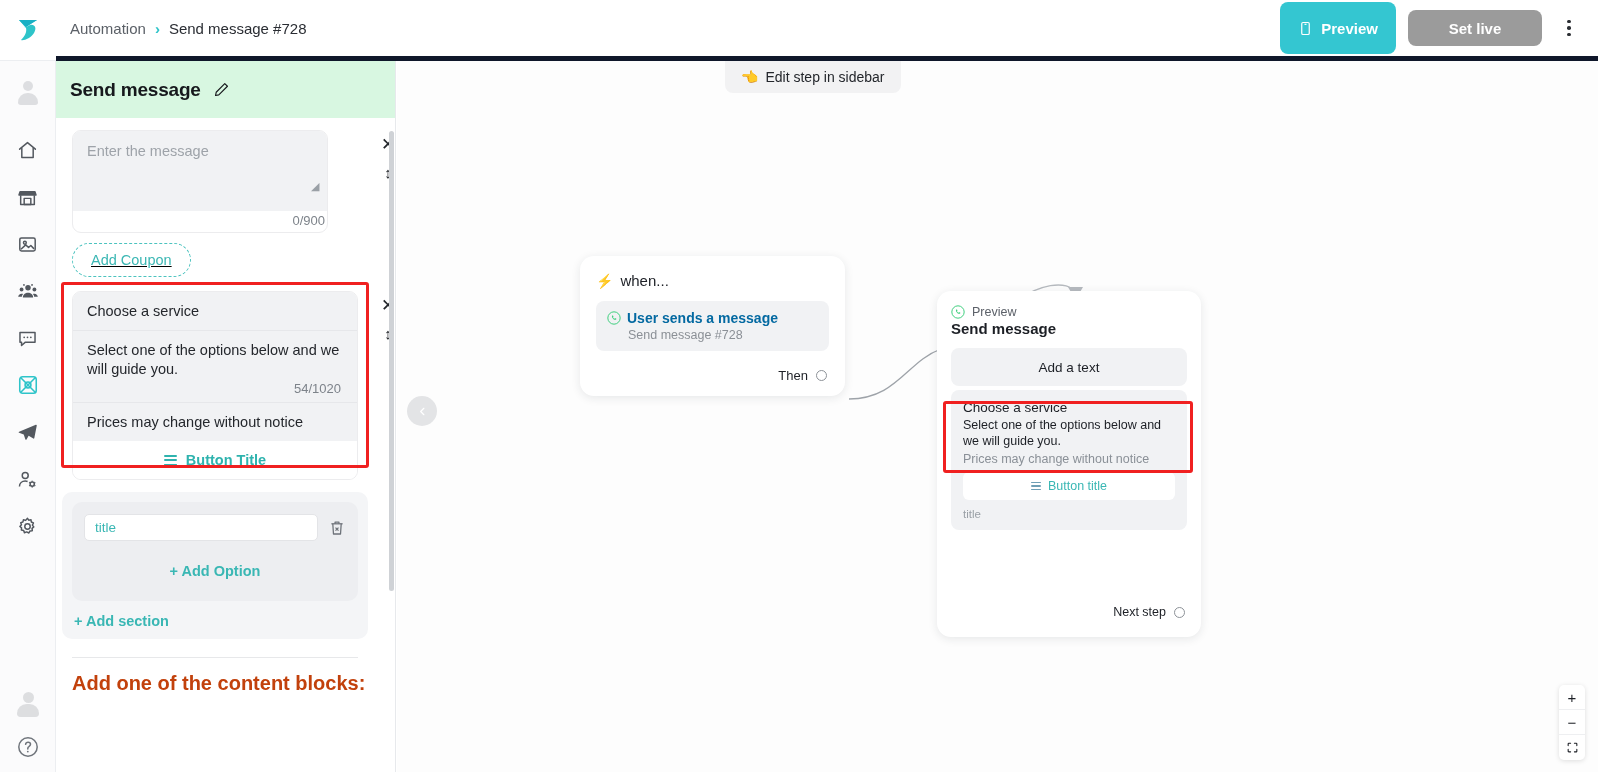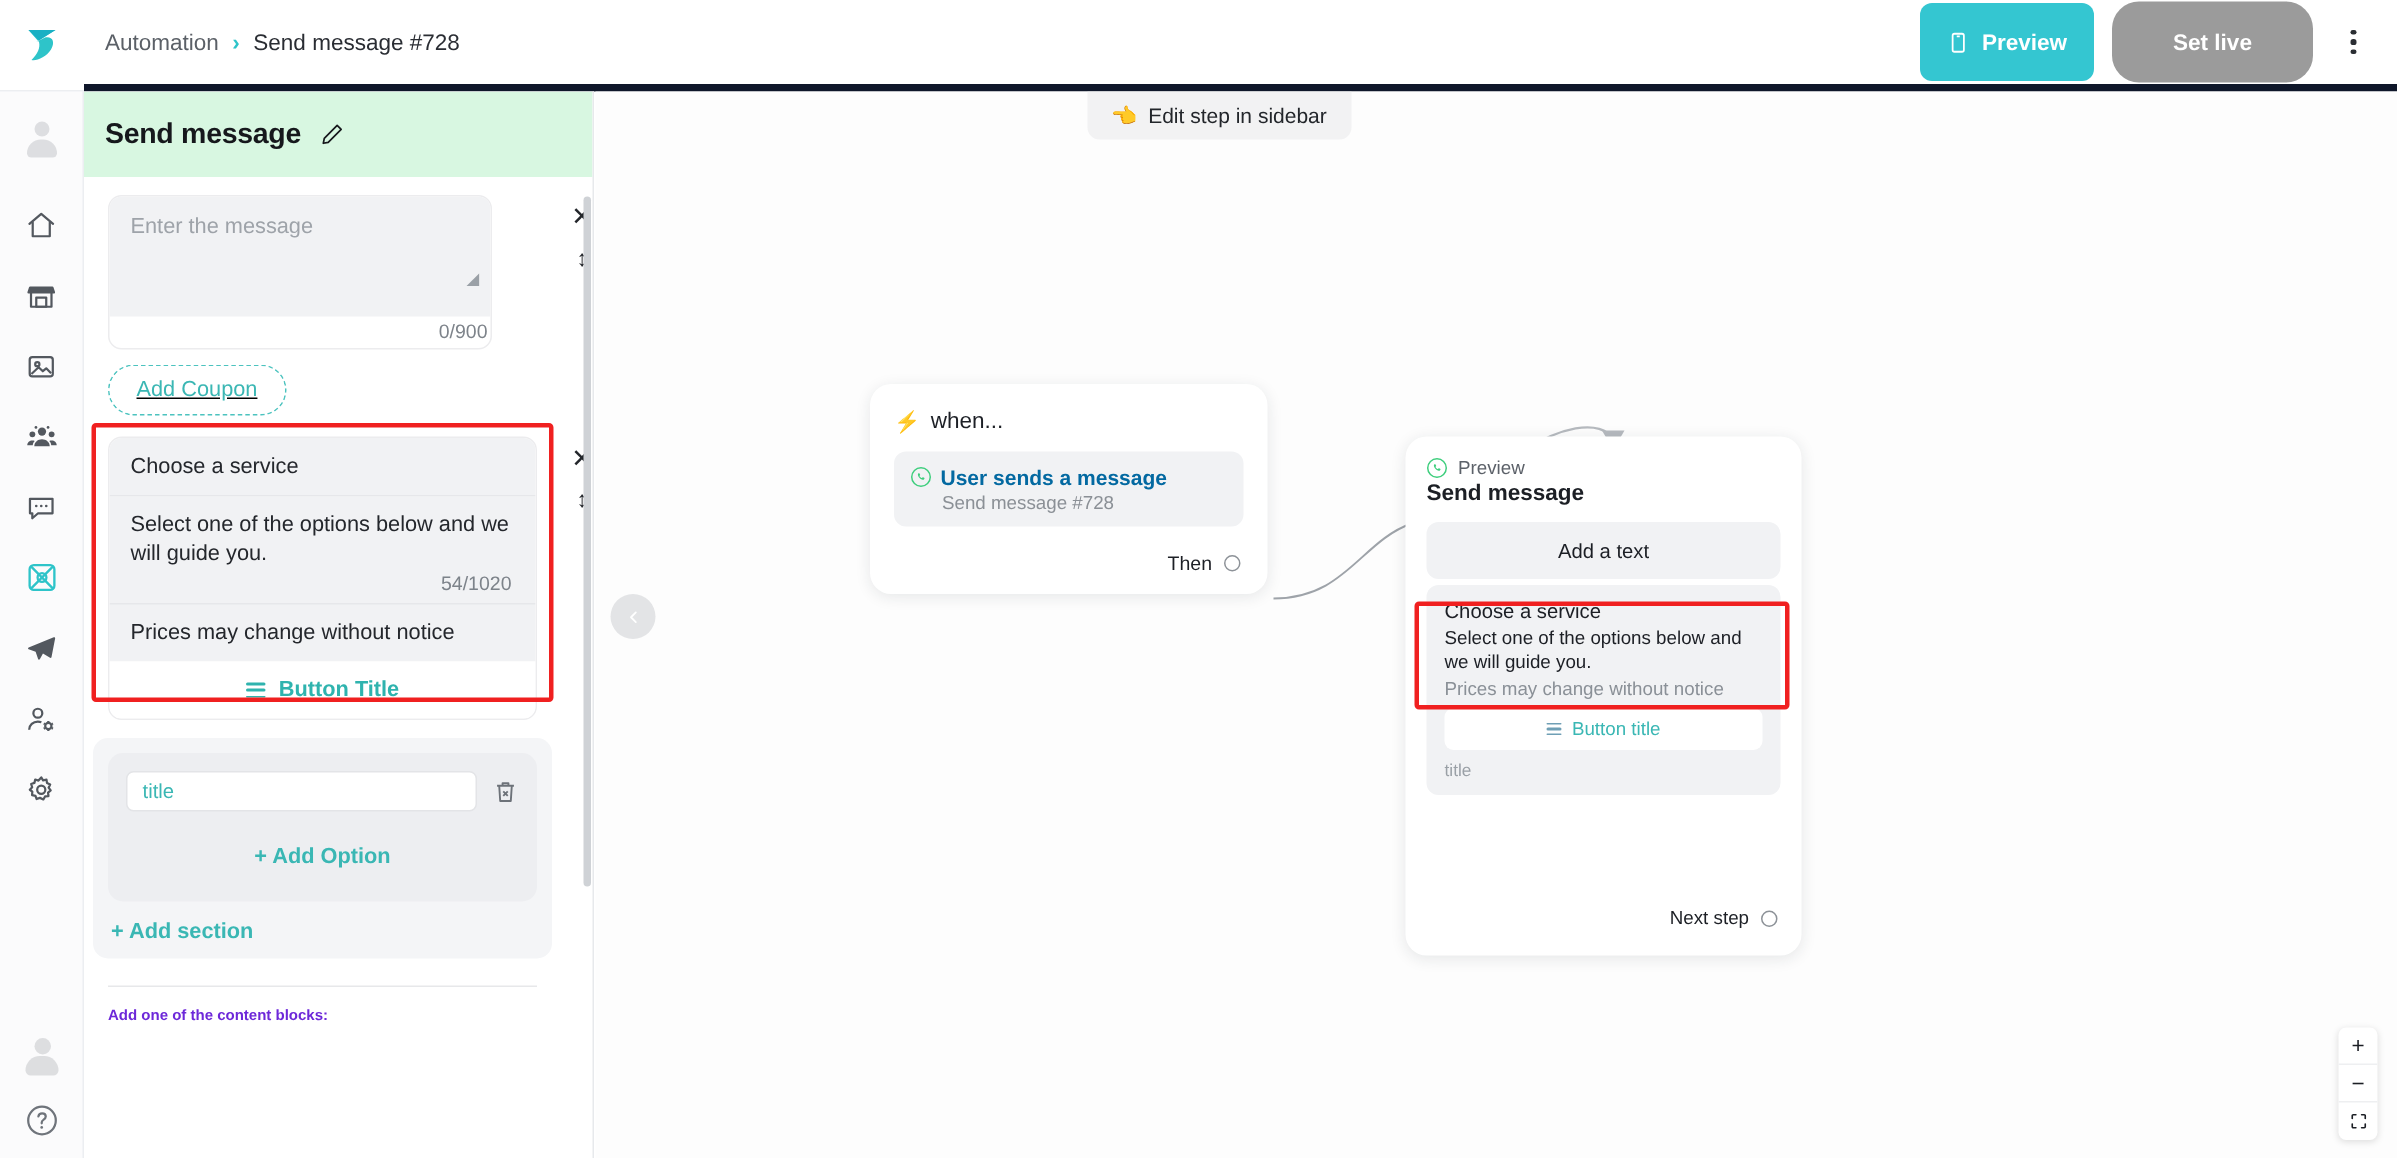--- a/index.html
+++ b/index.html
@@ -62,21 +62,21 @@
   .crumb .c1 { color: #5b6067; }
   .crumb .sep { color: #2ec4c9; font-size: 15px; font-weight: 700; }
   .crumb .c2 { color: #2a2d33; }
   .topbar-right { margin-left: auto; display: flex; align-items: center; gap: 12px; }
   .btn-preview {
     height: 52px; min-width: 106px; border-radius: 8px; background: #34c6d1; color: #fff;
     display: flex; align-items: center; justify-content: center; gap: 8px;
     font-size: 15px; font-weight: 700; cursor: pointer; padding: 0 18px;
   }
   .btn-setlive {
-    height: 54px; min-width: 134px; border-radius: 18px; background: #9b9b9b; color: #fff;
+    height: 36px; min-width: 134px; border-radius: 8px; background: #9b9b9b; color: #fff;
     display: flex; align-items: center; justify-content: center;
     font-size: 15px; font-weight: 700; cursor: pointer; padding: 0 18px;
   }
   .btn-kebab {
     width: 30px; height: 38px; display:flex; align-items:center; justify-content:center;
     cursor:pointer; color:#333;
   }
   .kebab-dots { display:flex; flex-direction:column; gap:3px; align-items:center;}
   .kebab-dots i { width:3.5px; height:3.5px; border-radius:50%; background:#2b2e33; display:block;}
 
@@ -147,21 +147,21 @@
   .opt-row { display: flex; align-items: center; gap: 10px; }
   .opt-input {
     flex: 1; height: 27px; background: #fff; border: 1px solid #e3e4e7; border-radius: 5px;
     font-size: 13.5px; color: #3ab7b4; padding: 0 10px; display:flex; align-items:center;
   }
   .trash { width: 18px; height: 18px; color: #6d7279; cursor: pointer; }
   .add-option { text-align: center; color: #3ab7b4; font-size: 14.5px; font-weight:700; padding: 22px 0 10px 0; cursor: pointer;}
   .add-section { color: #3ab7b4; font-size: 14.5px; font-weight:700; padding: 2px 0 0 2px; cursor:pointer;}
   .section-shell { background:#f4f5f7; border-radius:10px; padding:10px; width:306px; margin-left:-10px;}
   .divider { height: 1px; background: #e7e8ea; margin: 18px 0 14px 0; width: 286px; }
-  .blocks-label { font-size: 10px; color: #6d28d9; font-weight: 700; }
+  .blocks-label { font-size: 20px; color: #c2410c; font-weight: 700; }
 
   .panel-scroll {
     position: absolute; right: 1px; top: 70px; width: 5px; height: 460px;
     background: #cfd2d6; border-radius: 3px;
   }
 
   
   .canvas {
     position: absolute; left: 397px; top: 61px; width: 1201px; height: 711px;
     background: #fdfdfd; overflow: hidden;

